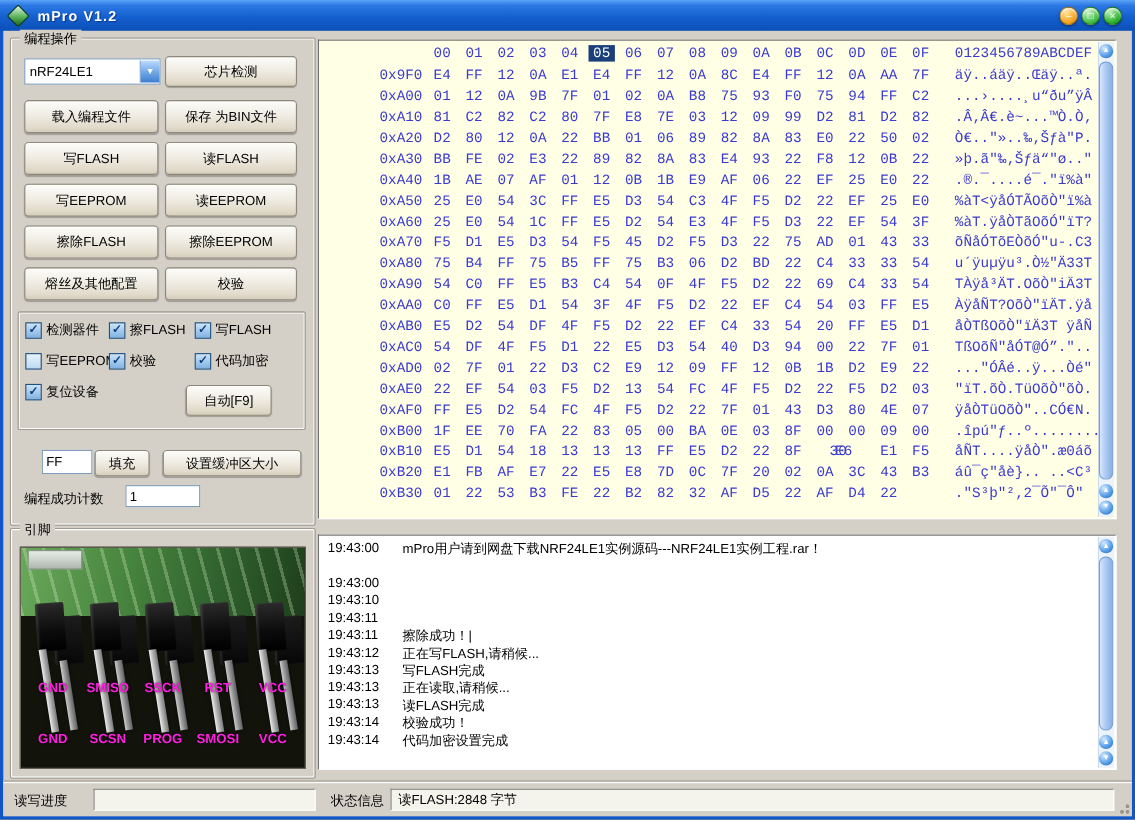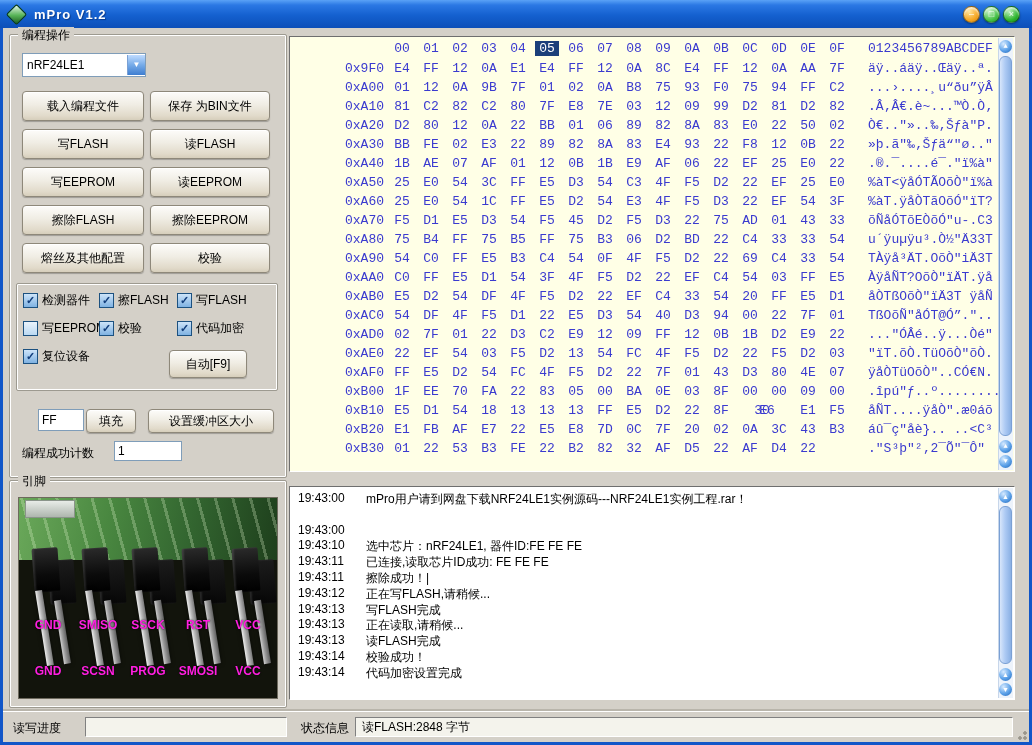--- a/index.html
+++ b/index.html
@@ -129,20 +129,21 @@
 
   <div class="client">
 
     <div class="group ops">
       <span class="gtitle">编程操作</span>
 
       <div class="combo">
         <span class="combo-text">nRF24LE1</span>
         <span class="combo-arrow">▼</span>
       </div>
+      <div class="btn chipdetect">芯片检测</div>
 
       <div id="opsButtons">
           <div class="btn obtn" style="left: 12px; top: 56px; width: 120px; height: 28px;">载入编程文件</div>
           <div class="btn obtn" style="left: 140px; top: 56px; width: 118px; height: 28px;">保存 为BIN文件</div>
           <div class="btn obtn" style="left: 12px; top: 94px; width: 120px; height: 28px;">写FLASH</div>
           <div class="btn obtn" style="left: 140px; top: 94px; width: 118px; height: 28px;">读FLASH</div>
           <div class="btn obtn" style="left: 12px; top: 132px; width: 120px; height: 28px;">写EEPROM</div>
           <div class="btn obtn" style="left: 140px; top: 132px; width: 118px; height: 28px;">读EEPROM</div>
           <div class="btn obtn" style="left: 12px; top: 170px; width: 120px; height: 28px;">擦除FLASH</div>
           <div class="btn obtn" style="left: 140px; top: 170px; width: 118px; height: 28px;">擦除EEPROM</div>
@@ -693,25 +694,23 @@
           </div>
           <div class="logline" style="top: 19.8px;">
             <span class="lt"></span>
             <span class="lm"></span>
           </div>
           <div class="logline" style="top: 35.6px;">
             <span class="lt">19:43:00</span>
           </div>
           <div class="logline" style="top: 51.4px;">
             <span class="lt">19:43:10</span>
-            <span class="lm">选中芯片：nRF24LE1,  器件ID:FE FE FE</span>
           </div>
           <div class="logline" style="top: 67.2px;">
             <span class="lt">19:43:11</span>
-            <span class="lm">已连接,读取芯片ID成功: FE FE FE</span>
           </div>
           <div class="logline" style="top: 83px;">
             <span class="lt">19:43:11</span>
             <span class="lm">擦除成功！|</span>
           </div>
           <div class="logline" style="top: 98.8px;">
             <span class="lt">19:43:12</span>
             <span class="lm">正在写FLASH,请稍候...</span>
           </div>
           <div class="logline" style="top: 114.6px;">

